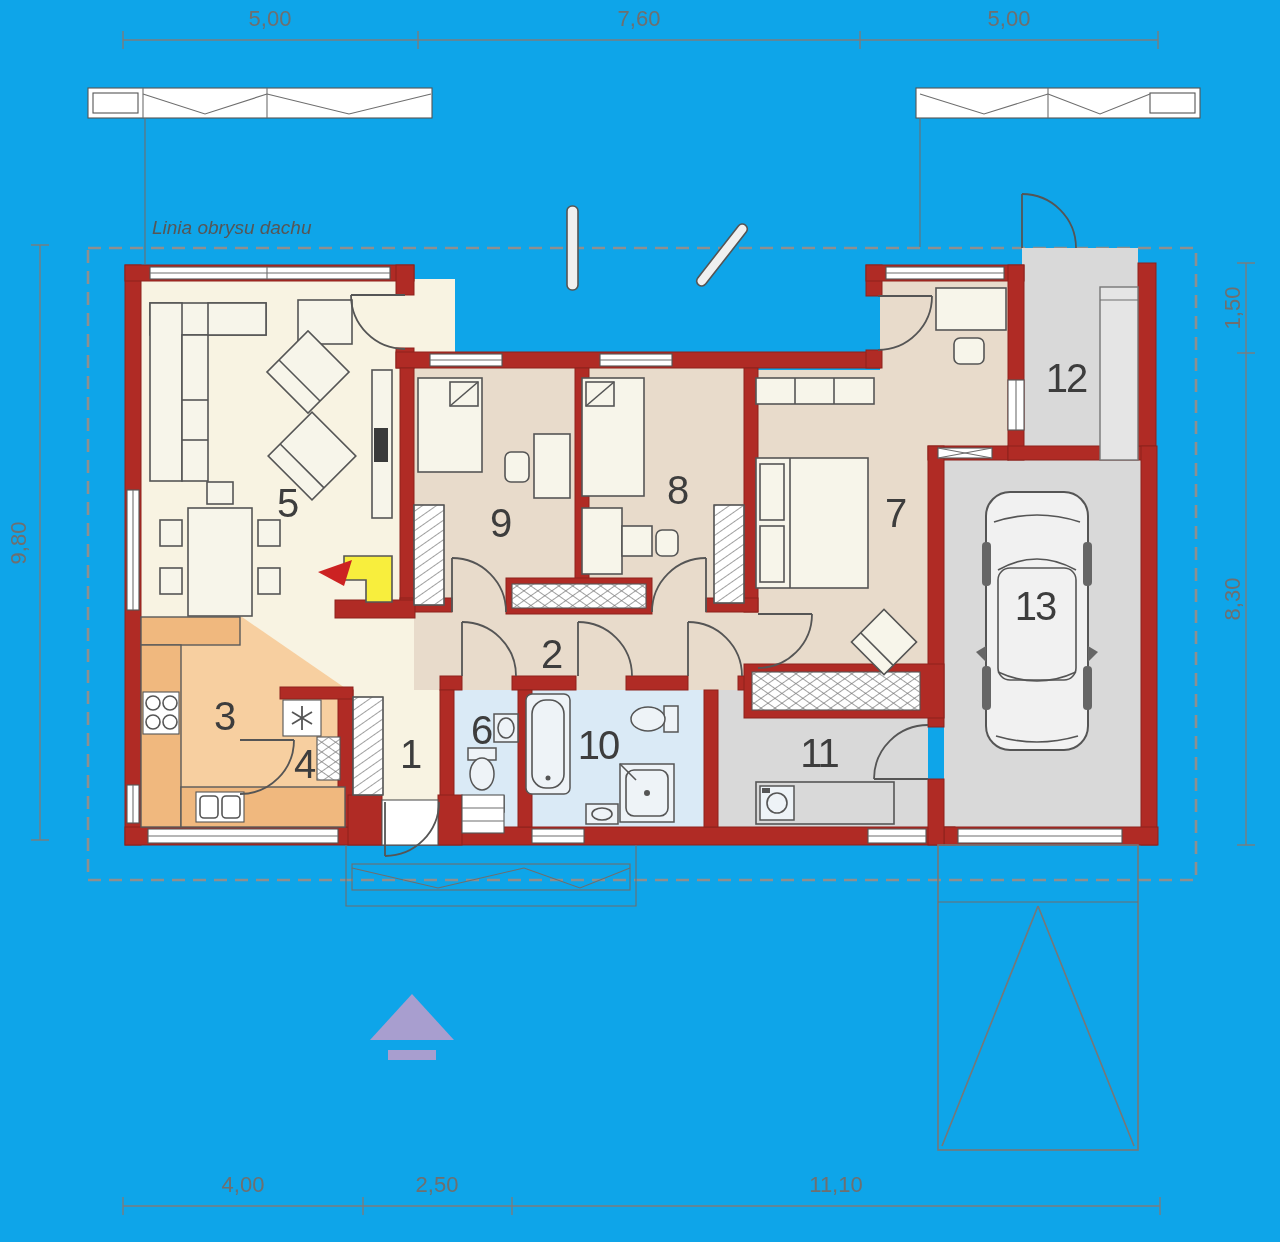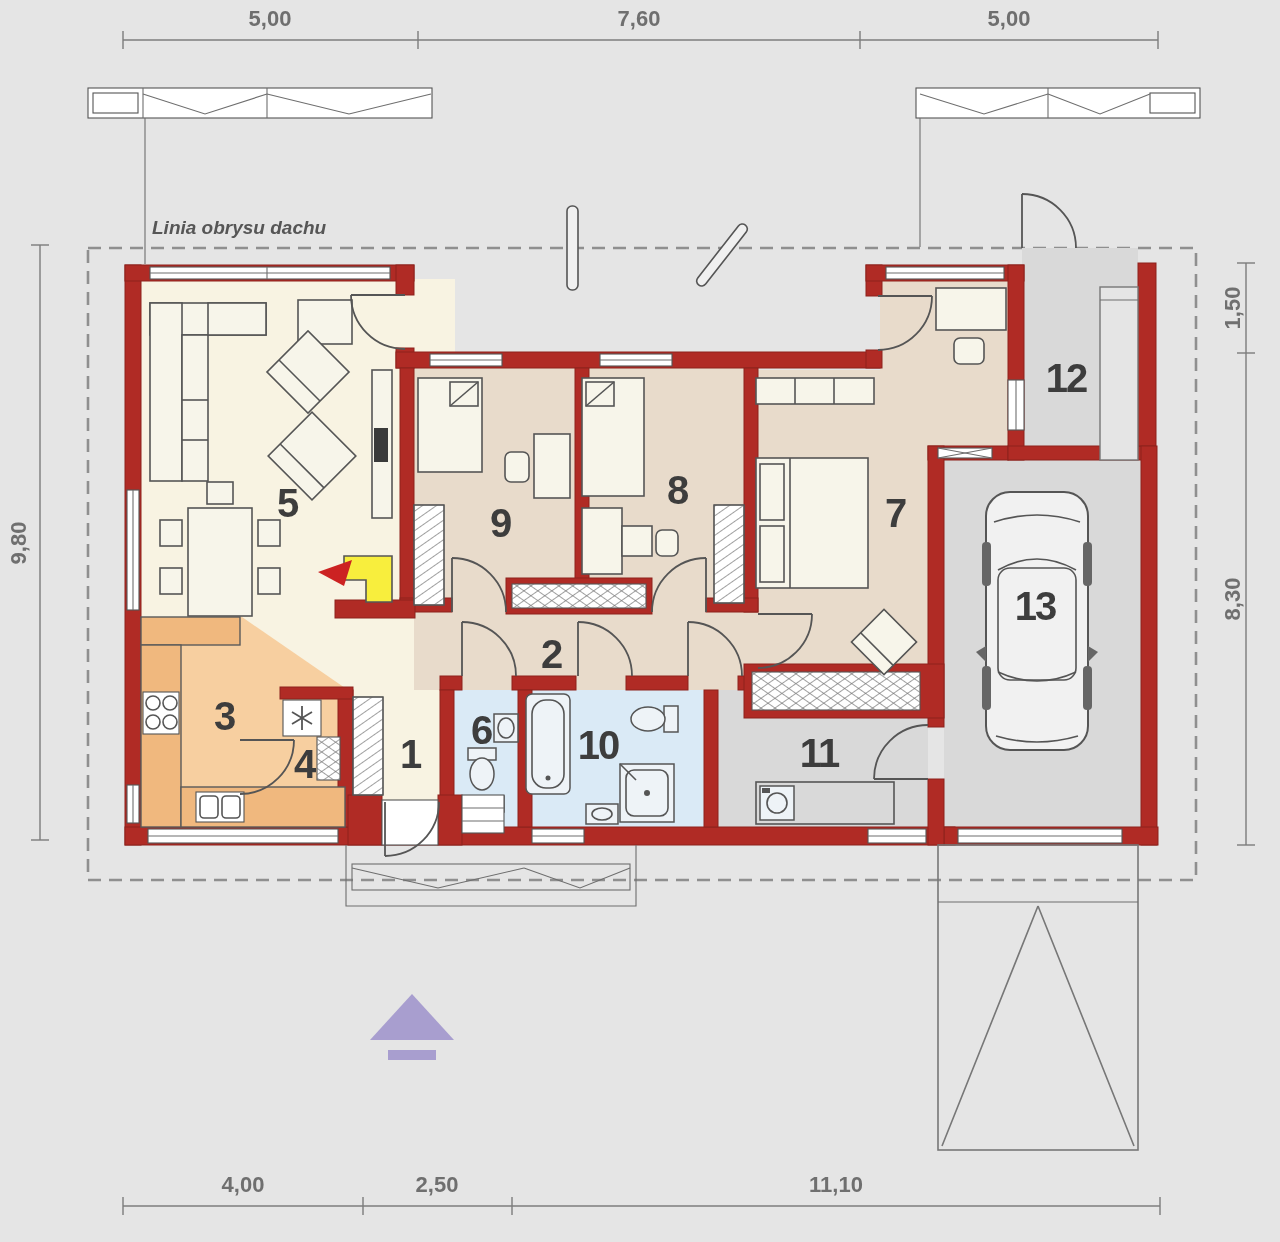--- a/index.html
+++ b/index.html
@@ -1,17 +1,17 @@
 <!DOCTYPE html>
 <html style="--wall: #b02b25; --walledge: #8d221d; --cream: #f8f3e2; --tan: #e8dbcb; --orange: #f7cfa0; --orangedk: #f0b87e; --blue: #daeaf6; --gray: #d9d9d9; --dash: #8f8f8f; --fireplace_yellow: #f8ee3d; --accent_red: #cc2222; --marker_purple: #a89ecf;"><head>
 <meta charset="utf-8">
 <style>
   html,body{margin:0;padding:0;background:#fff;}
-  #stage{position:relative;width:1280px;height:1242px;background:#e5e5e5;overflow:hidden;
-         font-family:"Liberation Sans", sans-serif;font-weight:bold;}
+  #stage{position:relative;width:1280px;height:1242px;background:#0ea5e9;overflow:hidden;
+         font-family:"Liberation Sans", sans-serif;}
   svg{position:absolute;left:0;top:0;}
   
   .wall{fill:var(--wall,#b02b25);stroke:var(--walledge,#8d221d);stroke-width:1;}
   .cream{fill:var(--cream,#f8f3e2);}
   .tan{fill:var(--tan,#e8dbcb);}
   .orange{fill:var(--orange,#f7cfa0);}
   .orangedk{fill:var(--orangedk,#f0b87e);stroke:#5a5a5a;stroke-width:1.4;}
   .blue{fill:var(--blue,#daeaf6);}
   .gray{fill:var(--gray,#d9d9d9);}
   .lnthin{stroke:#6e6e6e;stroke-width:1.1;fill:none;}

